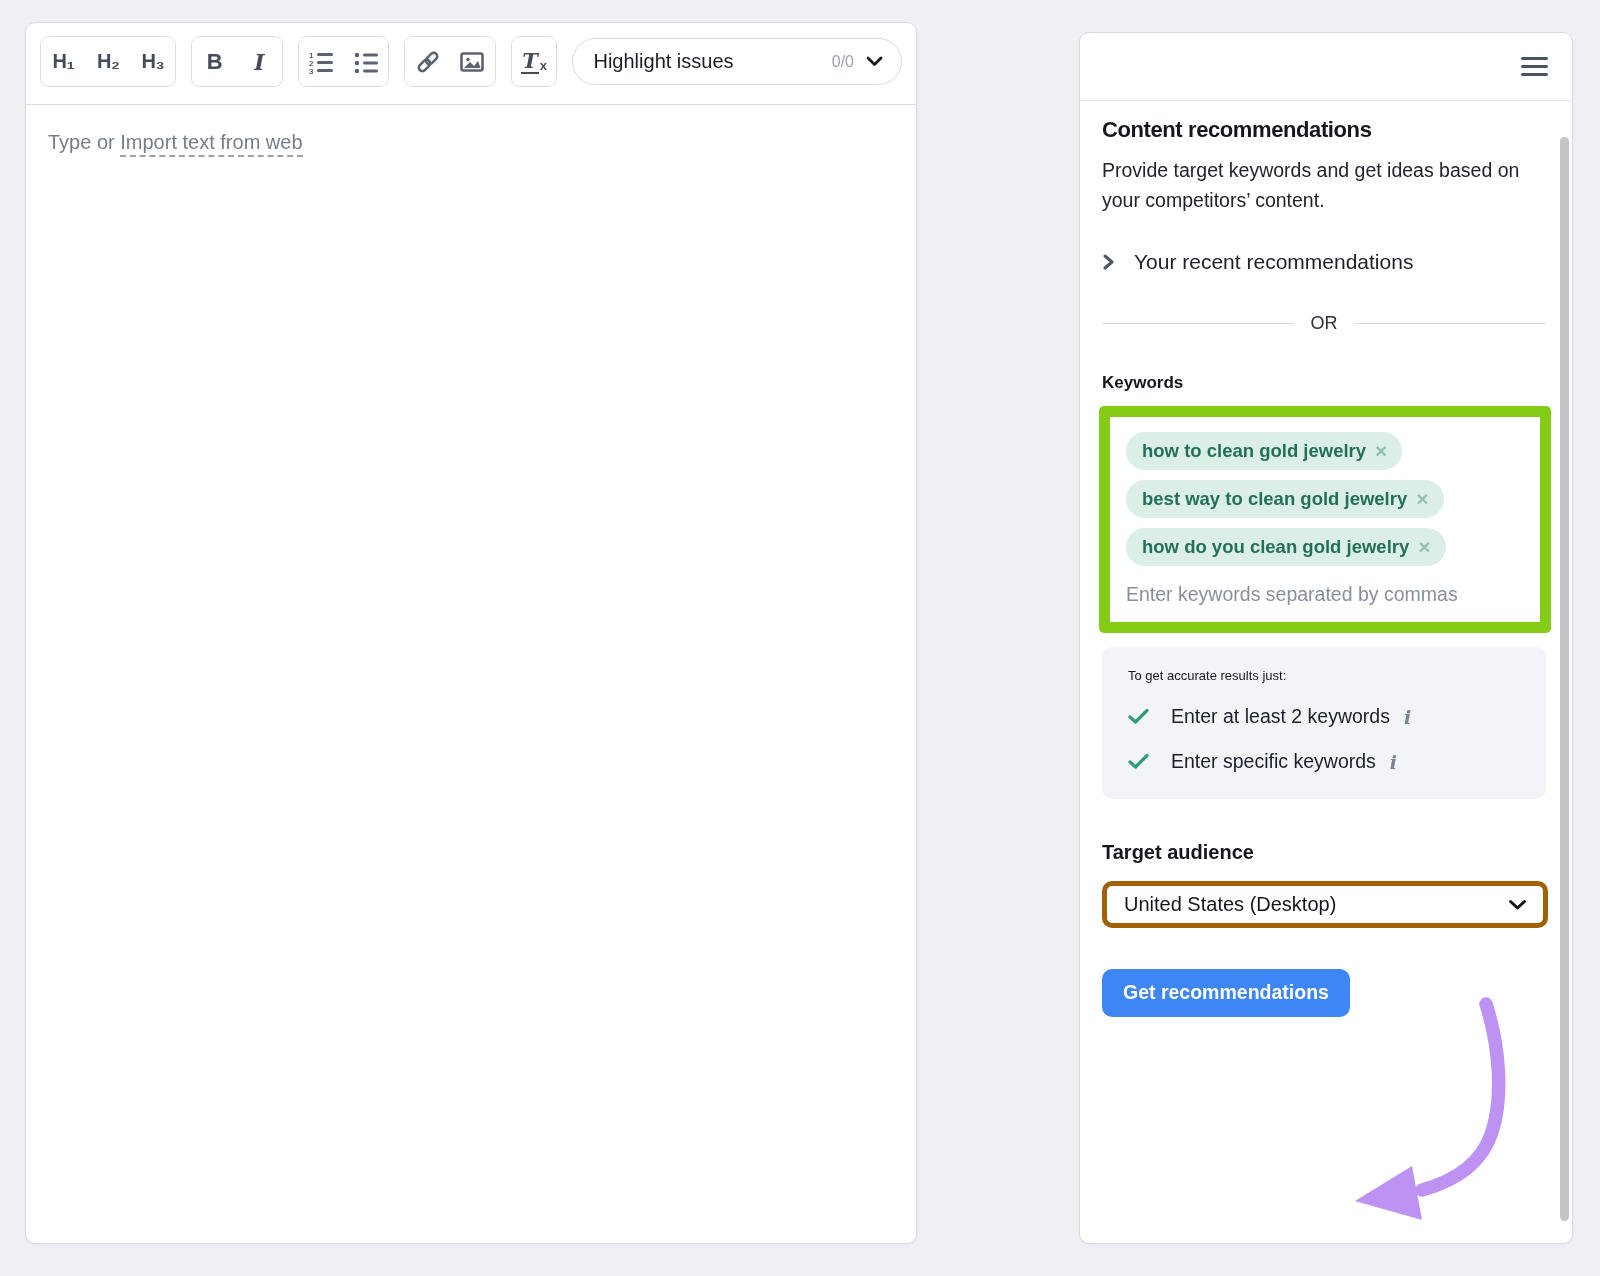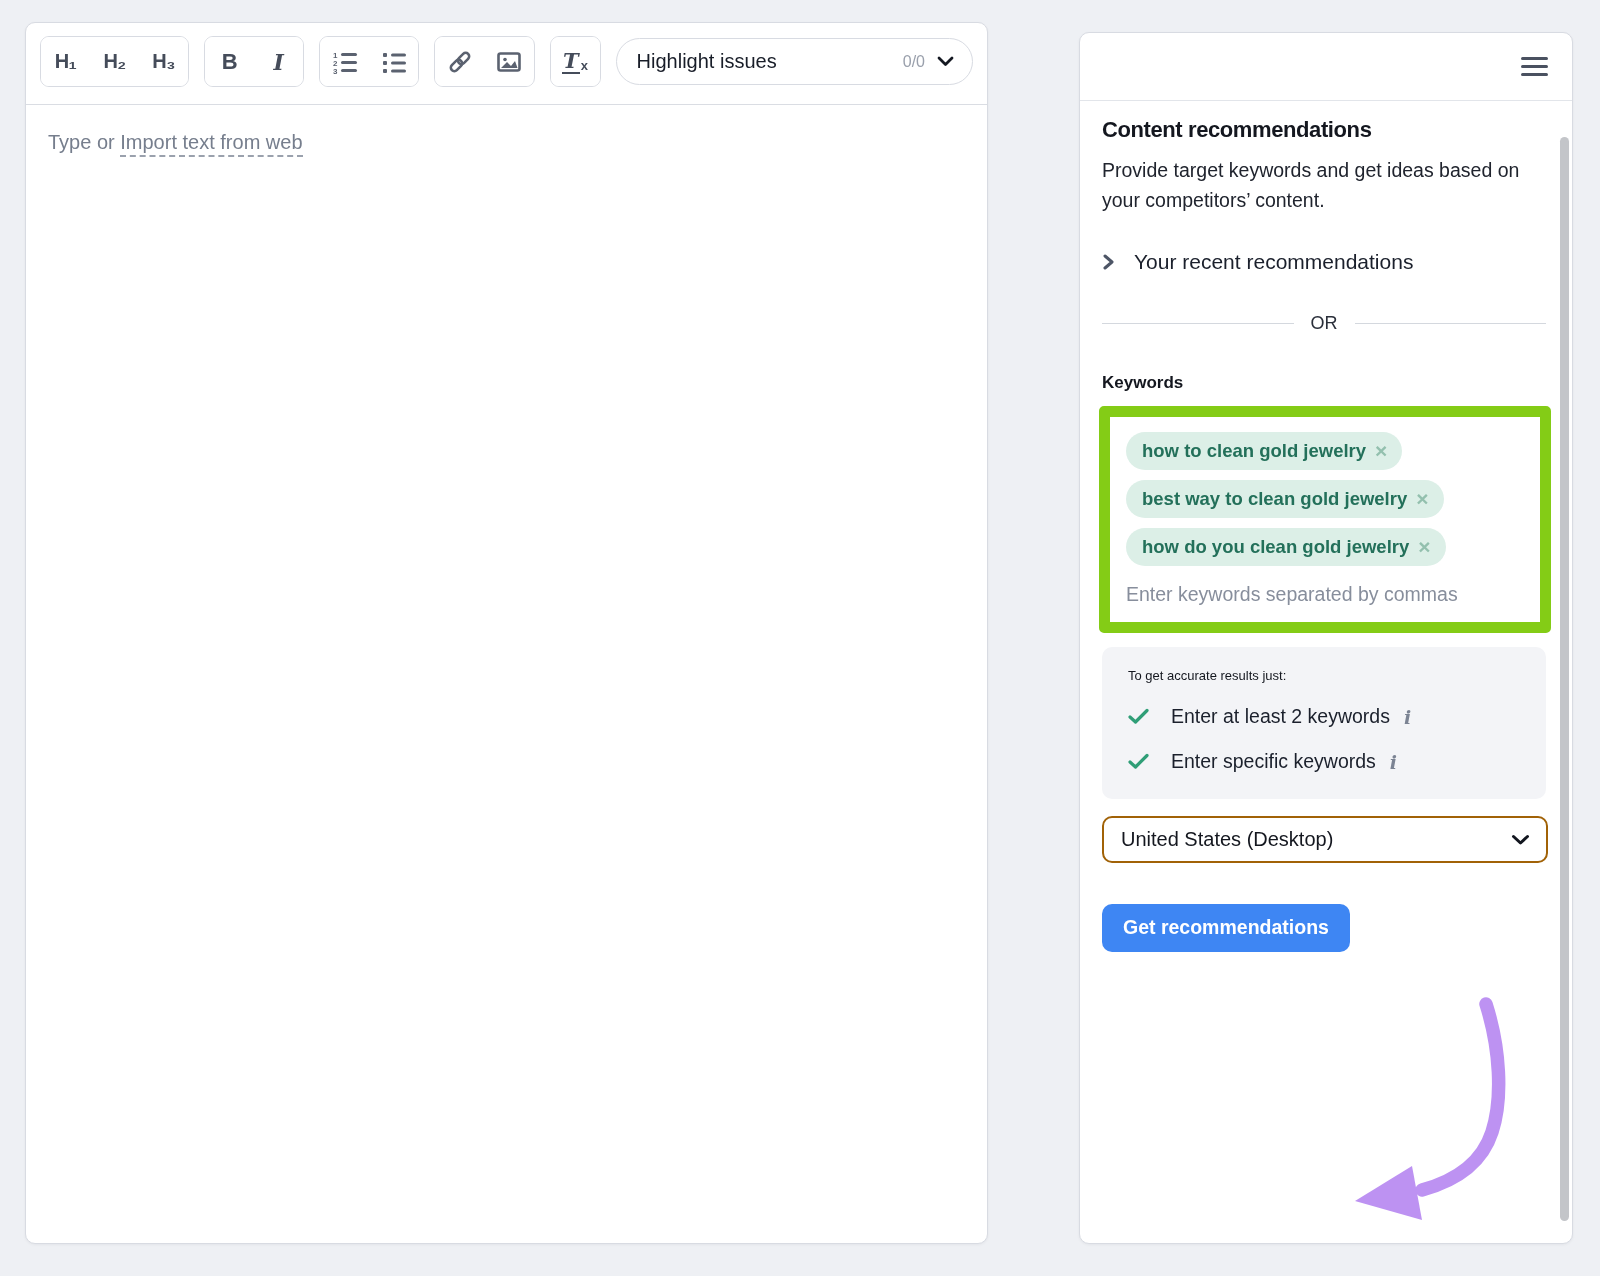--- a/index.html
+++ b/index.html
@@ -12,21 +12,21 @@
     overflow:hidden;
   }
   .panel {
     position:absolute;
     background:#fff;
     border:1px solid #d8dbe2;
     border-radius:10px;
     box-shadow:0 1px 3px rgba(20,24,40,.05);
   }
   
-  #editor-panel { left:25px; top:22px; width:963px; height:1222px; }
+  #editor-panel { left:25px; top:22px; width:892px; height:1222px; }
   .toolbar {
     display:flex; align-items:center; gap:15px;
     padding:13px 14px 17px 14px;
     border-bottom:1px solid #dadde3;
   }
   .tb-group {
     display:flex; align-items:stretch;
     border:1px solid #d8dbe2; border-radius:9px;
     height:51px; overflow:hidden; background:#fff;
   }
@@ -104,21 +104,21 @@
   .tip-row { display:flex; align-items:center; margin-top:22px; }
   .tip-row svg { margin-right:22px; flex:none; }
   .tip-row .lbl { font-size:19.5px; color:#1b202c; }
   .info-icon {
     font-family:"DejaVu Serif", serif; font-style:italic; font-weight:700;
     font-size:19px; color:#7b8393; margin-left:14px; cursor:pointer;
   }
   .aud-heading { margin-top:42px; font-size:20px; font-weight:800; color:#14171f; }
   .aud-select {
     margin-top:17px; height:47px; width:446px;
-    border:2px solid #a16207; border-radius:10px;
+    border:5px solid #a16207; border-radius:10px;
     display:flex; align-items:center; padding:0 16px 0 17px;
     background:#fff; cursor:pointer;
   }
   .aud-select .val { font-size:20px; color:#14171f; }
   .aud-select svg { margin-left:auto; }
   .cta-btn {
     margin-top:41px; display:inline-block;
     background:#3e86f3; color:#fff; border:none; border-radius:10px;
     font-size:19.5px; font-weight:700; font-family:"Liberation Sans", sans-serif;
     padding:12px 21px 13px 21px; cursor:pointer;
@@ -284,20 +284,21 @@
       </div>
       <div class="tip-row">
         <svg width="21" height="17" viewBox="0 0 21 17">
             <polyline points="2,9 7.5,14 19,2.5" fill="none" stroke="#2f9e77" stroke-width="3.2" stroke-linecap="round" stroke-linejoin="round"></polyline>
           </svg>
         <span class="lbl">Enter specific keywords</span>
         <span class="info-icon">i</span>
       </div>
     </div>
 
+    <div class="aud-heading">Target audience</div>
 
     <div class="aud-select">
       <span class="val">United States (Desktop)</span>
       <svg width="19" height="12" viewBox="0 0 19 12">
         <polyline points="2.5,2.5 9.5,9 16.5,2.5" fill="none" stroke="#12161f" stroke-width="3" stroke-linecap="round" stroke-linejoin="round"></polyline>
       </svg>
     </div>
 
     <button class="cta-btn">Get recommendations</button>
   </div>

